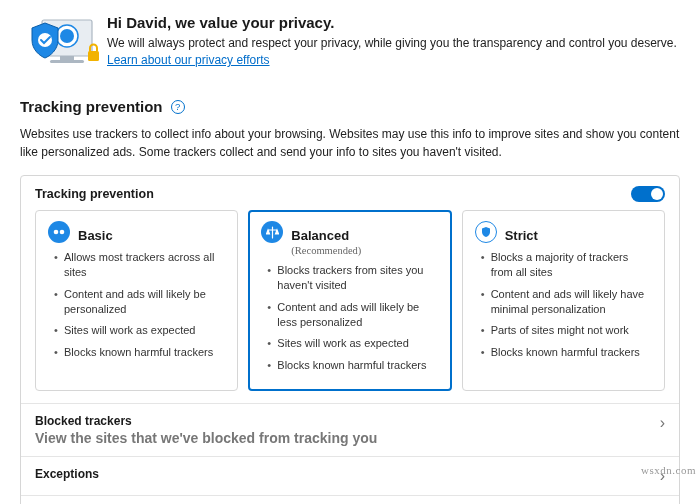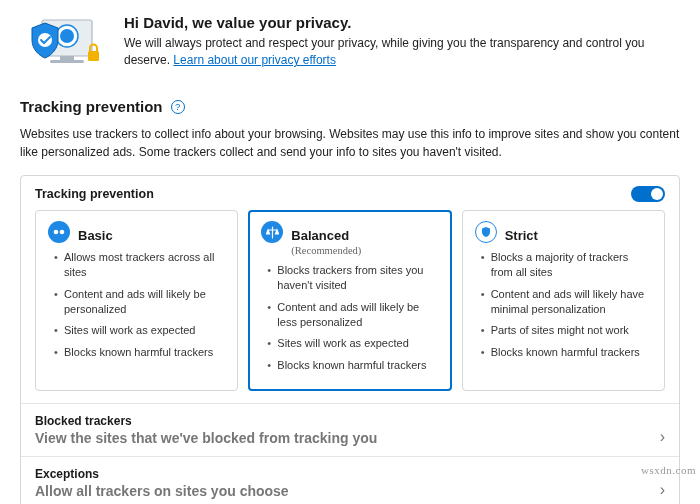--- a/index.html
+++ b/index.html
@@ -4,21 +4,21 @@
 <style>
   * { box-sizing: border-box; margin: 0; padding: 0; }
   body {
     font-family: -apple-system, BlinkMacSystemFont, "Segoe UI", sans-serif;
     font-size: 12px;
     color: #1a1a1a;
     background: #fff;
     width: 700px;
     padding: 14px 20px 18px 20px;
   }
-  .hero { display: flex; gap: 18px; align-items: flex-start; margin-bottom: 22px; }
+  .hero { display: flex; gap: 1px; align-items: flex-start; margin-bottom: 22px; }
   .hero-illus { width: 86px; height: 62px; position: relative; flex-shrink: 0; }
   .hero-title { font-size: 15px; font-weight: 600; margin-bottom: 4px; }
   .hero-desc { font-size: 12px; color: #222; line-height: 1.45; }
   .hero-link { color: #006dca; text-decoration: underline; }
   .section-head { display: flex; align-items: center; gap: 8px; margin-bottom: 10px; }
   .section-title { font-size: 15px; font-weight: 600; }
   .help-icon { width: 14px; height: 14px; border: 1.3px solid #0070cc; border-radius: 50%; color:#0070cc; font-size: 9.5px; display:flex; align-items:center; justify-content:center; }
   .section-desc { font-size: 12px; color: #222; line-height: 1.5; margin-bottom: 14px; }
   .panel { border: 1px solid #d6d6d6; border-radius: 4px; }
   .panel-hd { display:flex; align-items:center; justify-content:space-between; padding: 10px 14px 8px 14px; font-size: 12.5px; font-weight: 600; }
@@ -27,21 +27,21 @@
   .cards { display:flex; gap: 10px; padding: 0 14px 12px 14px; }
   .card { flex:1; border:1px solid #d6d6d6; border-radius:4px; padding: 10px 12px 10px 12px; cursor:pointer; }
   .card.selected { border: 2px solid #0070cc; padding: 9px 11px 9px 11px; }
   .card-hd { display:flex; align-items:flex-end; gap:8px; margin-bottom:2px; }
   .card-icon { width:22px; height:22px; border-radius:50%; display:flex; align-items:center; justify-content:center; font-size:11px; }
   .card-title { font-size:13px; font-weight:600; }
   .card-sub { font-size:10.5px; color:#666; margin-left:30px; margin-bottom:6px;font-family:Liberation Serif, serif; }
   .card ul { list-style: none; padding-left: 6px; }
   .card li { position:relative; font-size:11px; color:#333; line-height:1.35; padding-left:10px; margin:7px 0; }
   .card li::before { content:"•"; position:absolute; left:0; top:0; color:#555; }
-  .row { border-top:1px solid #e5e5e5; padding: 10px 14px; display:flex; align-items:flex-end; justify-content:space-between; }
+  .row { border-top:1px solid #e5e5e5; padding: 10px 14px; display:flex; align-items:flex-start; justify-content:space-between; }
   .row-main { }
   .row-title { font-size:12px; font-weight:600; margin-bottom:2px; }
   .row-sub { font-size:14px; color:#777;font-weight:bold; }
   .chev { font-size:16px; color:#777; }
   .watermark { position:fixed; right:4px; bottom:28px; font-size:11px; color:#999; letter-spacing:0.5px;font-family:Liberation Serif, serif; }
 </style>
 </head>
 <body>
 
 <div class="hero">
@@ -143,21 +143,20 @@
     <div class="row-main">
       <div class="row-title">Blocked trackers</div>
       <div class="row-sub">View the sites that we've blocked from tracking you</div>
     </div>
     <div class="chev">›</div>
   </div>
 
   <div class="row">
     <div class="row-main">
       <div class="row-title">Exceptions</div>
-      <div class="row-sub">Allow all trackers on sites you choose</div>
     </div>
     <div class="chev">›</div>
   </div>
 
   <div class="row">
     
     
   </div>
 
 </div>

